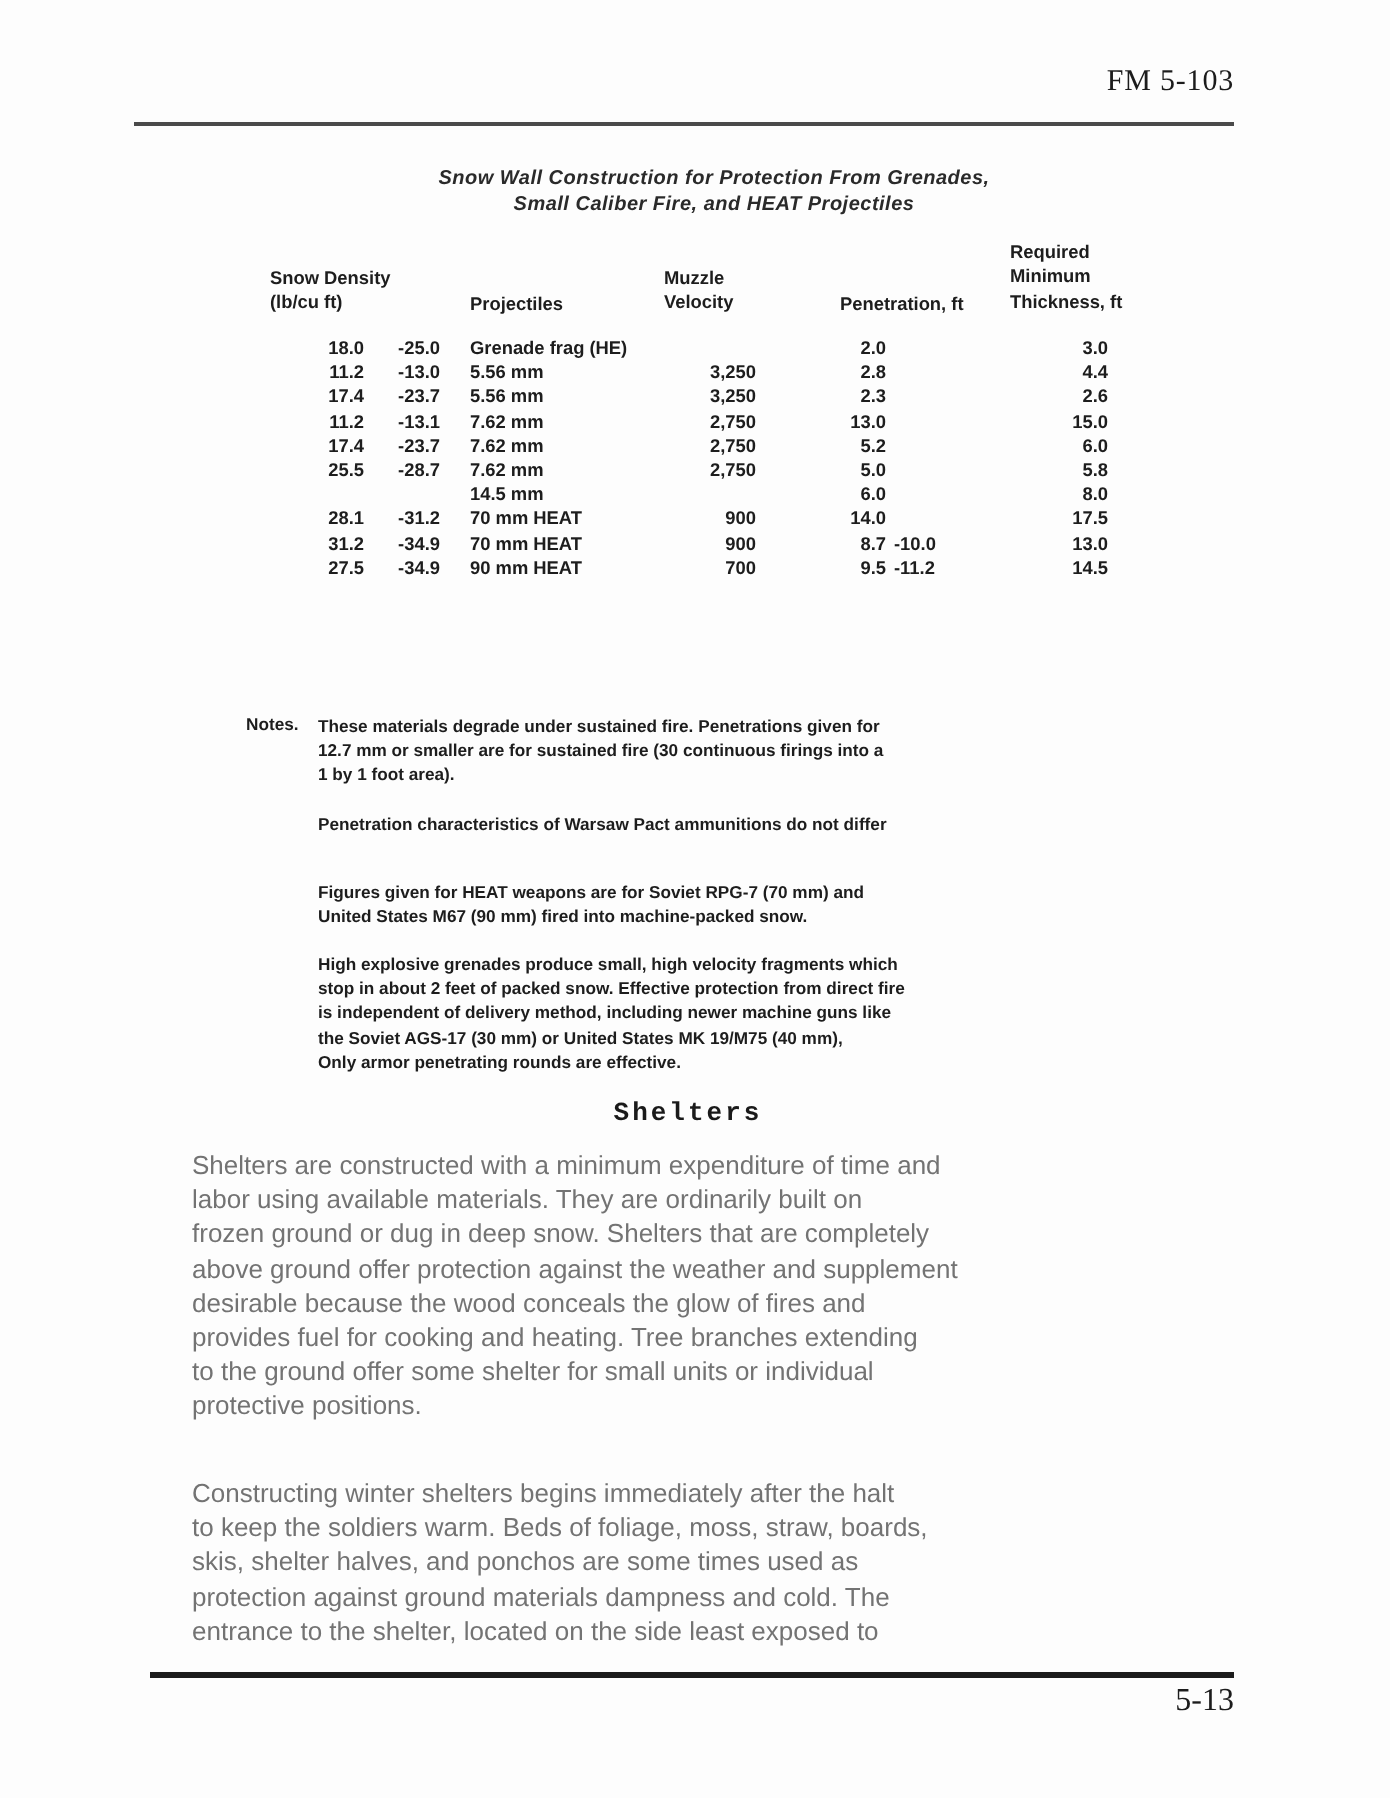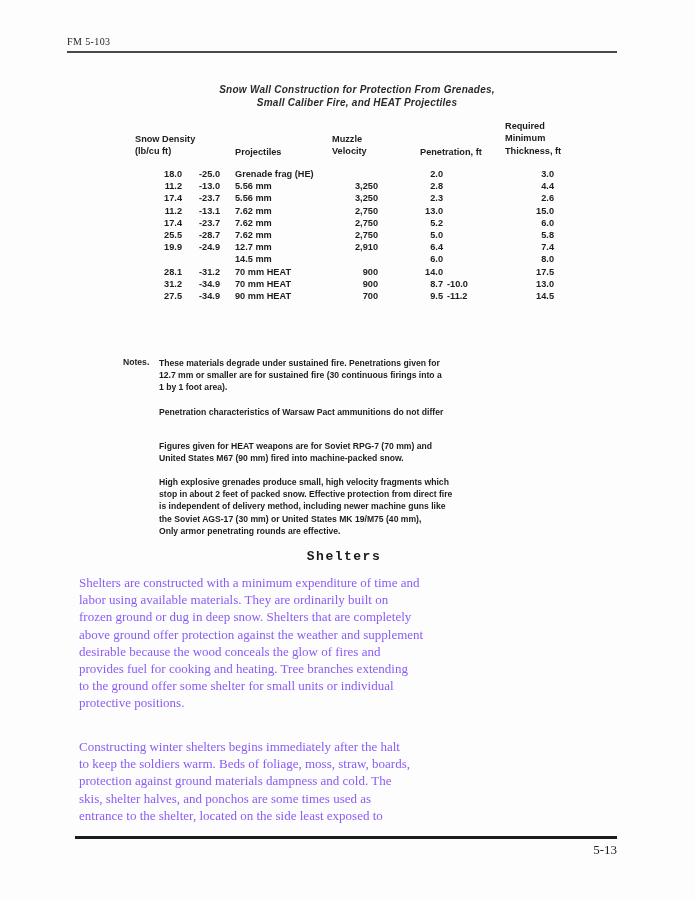--- a/index.html
+++ b/index.html
@@ -8,25 +8,25 @@
     width:695px;height:899px;
     background:#fdfdfd;
     overflow:hidden;
     font-family:"Liberation Sans",sans-serif;
     color:#1f1f1f;
   }
   
   .doc-header{
     position:absolute;left:67px;top:33px;width:550px;
     border-bottom:2.5px solid #4a4a4a;
-    text-align:left;
+    text-align:right;
     font-family:"Liberation Serif",serif;
-    font-size:10px;line-height:17px;
+    font-size:15px;line-height:17px;
     letter-spacing:.4px;color:#1c1c1c;
-    padding-bottom:1px;
+    padding-bottom:11px;
   }
   
   .table-title{
     position:absolute;left:147px;top:84px;width:420px;
     text-align:center;
     font-style:italic;font-size:10px;line-height:12.5px;
     letter-spacing:.25px;color:#2a2a2a;font-weight:bold;
   }
   
   .th{
@@ -64,36 +64,36 @@
   .note-line{white-space:nowrap;}
   .np1{top:357px;} .np2{top:406px;} .np3{top:440px;} .np4{top:476px;}
   
   .section-heading{
     position:absolute;left:80px;top:549px;width:528px;
     text-align:center;
     font-family:"Liberation Mono",monospace;
     font-size:13px;font-weight:bold;letter-spacing:1.5px;color:#1a1a1a;
   }
   .body-para{
-    position:absolute;left:79px;width:560px;
-    font-family:Liberation Serif, serif;
-    font-size:13px;line-height:17.2px;color:#8b5cf6;
+    position:absolute;left:96px;width:560px;
+    font-family:Liberation Sans, sans-serif;
+    font-size:13px;line-height:17.2px;color:#737373;
   }
   .body-line{white-space:nowrap;}
   .bp1{top:574px;} .bp2{top:738px;}
   
   .bottom-rule{
     position:absolute;left:75px;top:836px;width:542px;height:3px;
     background:#1c1c1c;
   }
   .page-number{
     position:absolute;left:500px;top:842px;width:117px;
     text-align:right;
     font-family:"Liberation Serif",serif;
-    font-size:13px;color:#1c1c1c;
+    font-size:16px;color:#1c1c1c;
   }
 </style>
 </head>
 <body>
 
 <div class="page">
 
   <div class="doc-header">
     <span>FM 5-103</span>
   </div>
@@ -178,29 +178,20 @@
       <div class="t-row">
         <span class="c-d1">25.5</span>
         <span class="c-d2">-28.7</span>
         <span class="c-proj">7.62 mm</span>
         <span class="c-vel">2,750</span>
         <span class="c-pen">5.0</span>
         <span class="c-pen2"></span>
         <span class="c-thick">5.8</span>
       </div>
 
-      <div class="t-row">
-        <span class="c-d1">19.9</span>
-        <span class="c-d2">-24.9</span>
-        <span class="c-proj">12.7 mm</span>
-        <span class="c-vel">2,910</span>
-        <span class="c-pen">6.4</span>
-        <span class="c-pen2"></span>
-        <span class="c-thick">7.4</span>
-      </div>
 
       <div class="t-row">
         <span class="c-d1"></span>
         <span class="c-d2"></span>
         <span class="c-proj">14.5 mm</span>
         <span class="c-vel"></span>
         <span class="c-pen">6.0</span>
         <span class="c-pen2"></span>
         <span class="c-thick">8.0</span>
       </div>
@@ -296,23 +287,23 @@
 
       <div class="body-line">protective positions.</div>
 
   </div>
   <div class="body-para bp2">
 
       <div class="body-line">Constructing winter shelters begins immediately after the halt</div>
 
       <div class="body-line">to keep the soldiers warm. Beds of foliage, moss, straw, boards,</div>
 
+      <div class="body-line">skis, shelter halves, and ponchos are some times used as</div>
+
       <div class="body-line">protection against ground materials dampness and cold. The</div>
-
-      <div class="body-line">skis, shelter halves, and ponchos are some times used as</div>
 
       <div class="body-line">entrance to the shelter, located on the side least exposed to</div>
 
   </div>
 
   <div class="bottom-rule"></div>
   <div class="page-number">5-13</div>
 
 </div>
 

